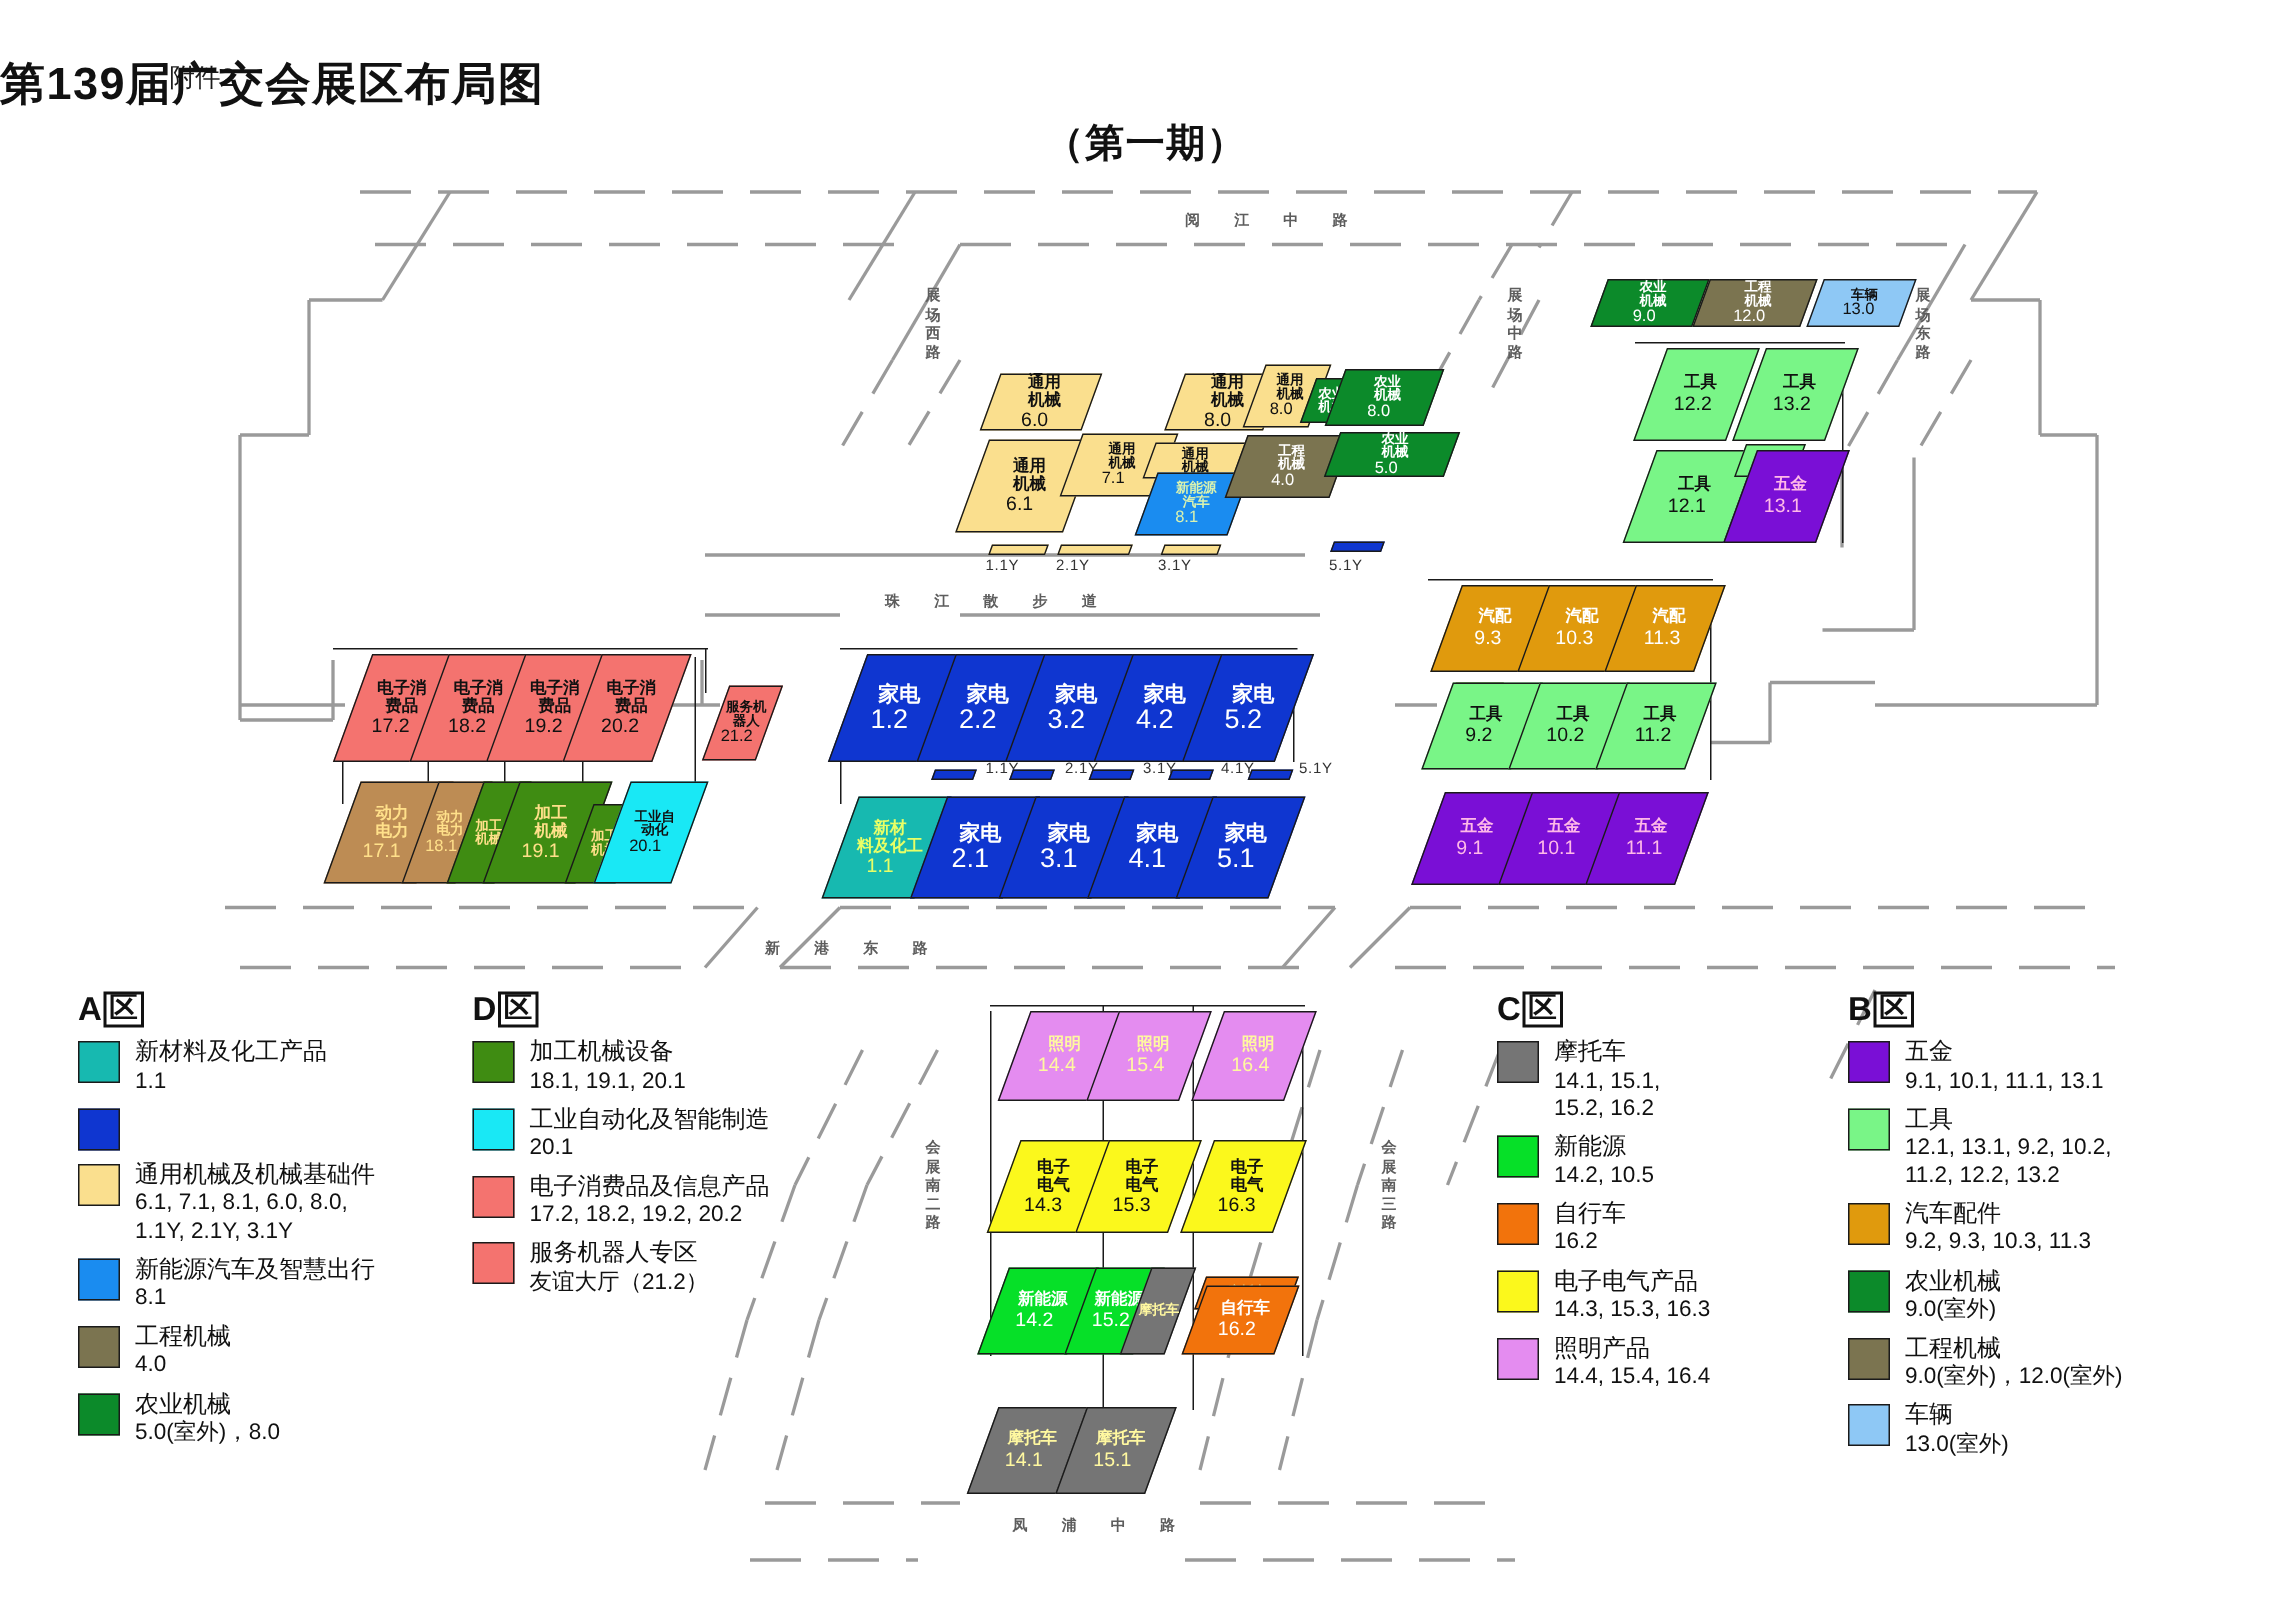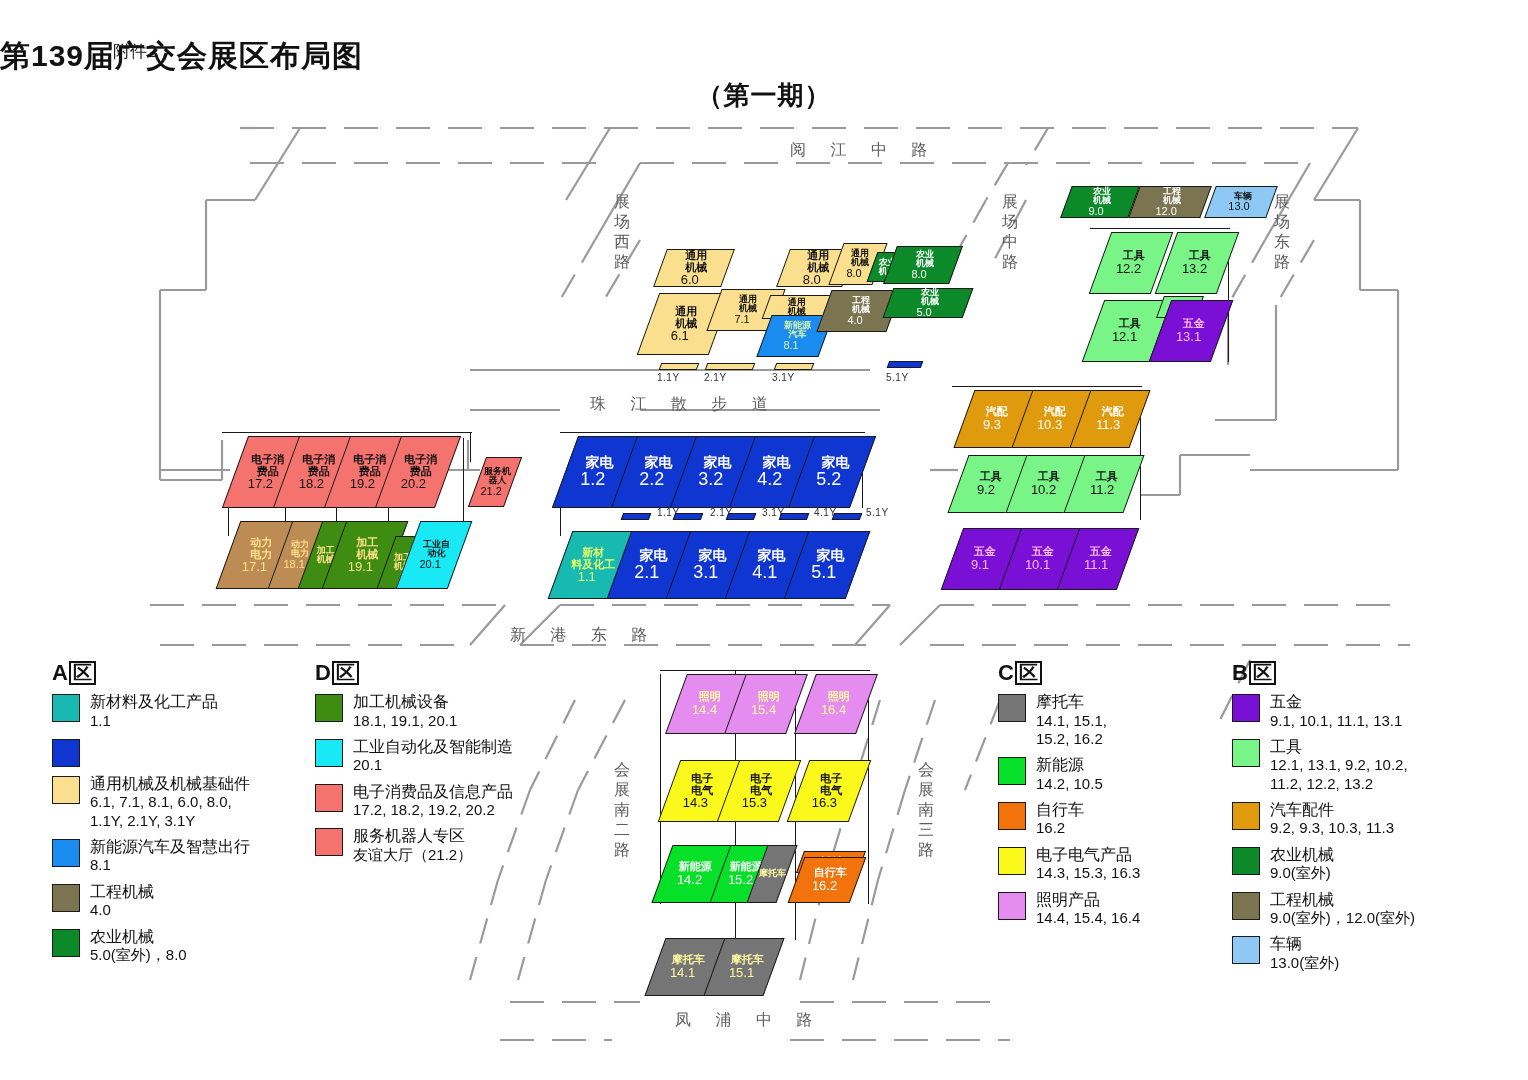--- a/index.html
+++ b/index.html
@@ -11,21 +11,21 @@
   }
   #map{position:absolute;left:0;top:0;width:1528px;height:1080px;}
 
   
   .attach{position:absolute;left:113px;top:40px;font-size:17px;color:#1a1a1a;}
   .title{position:absolute;left:0;top:36px;width:1528px;
          font-size:30px;font-weight:bold;color:#111;letter-spacing:1px;}
   .title2{position:absolute;left:0;top:78px;width:1528px;text-align:center;
           font-size:26px;font-weight:bold;color:#111;letter-spacing:1px;}
 
-  .road{position:absolute;color:#5d5d5d;font-size:16px;letter-spacing:10px;white-space:nowrap;}
+  .road{position:absolute;color:#5d5d5d;font-size:10px;letter-spacing:10px;white-space:nowrap;font-weight:bold;}
   .road.v{letter-spacing:normal;width:20px;line-height:1.25;text-align:center;}
 
   
   .hall{position:absolute;box-sizing:border-box;
         border:1.4px solid #1a1a1a;
         transform:skewX(-20deg);
         display:flex;flex-direction:column;align-items:center;justify-content:center;
         line-height:1.05;overflow:visible;}
   .hall > span{transform:skewX(20deg);display:block;text-align:center;white-space:nowrap;}
   .hall .nm{font-size:14px;font-weight:bold;}

